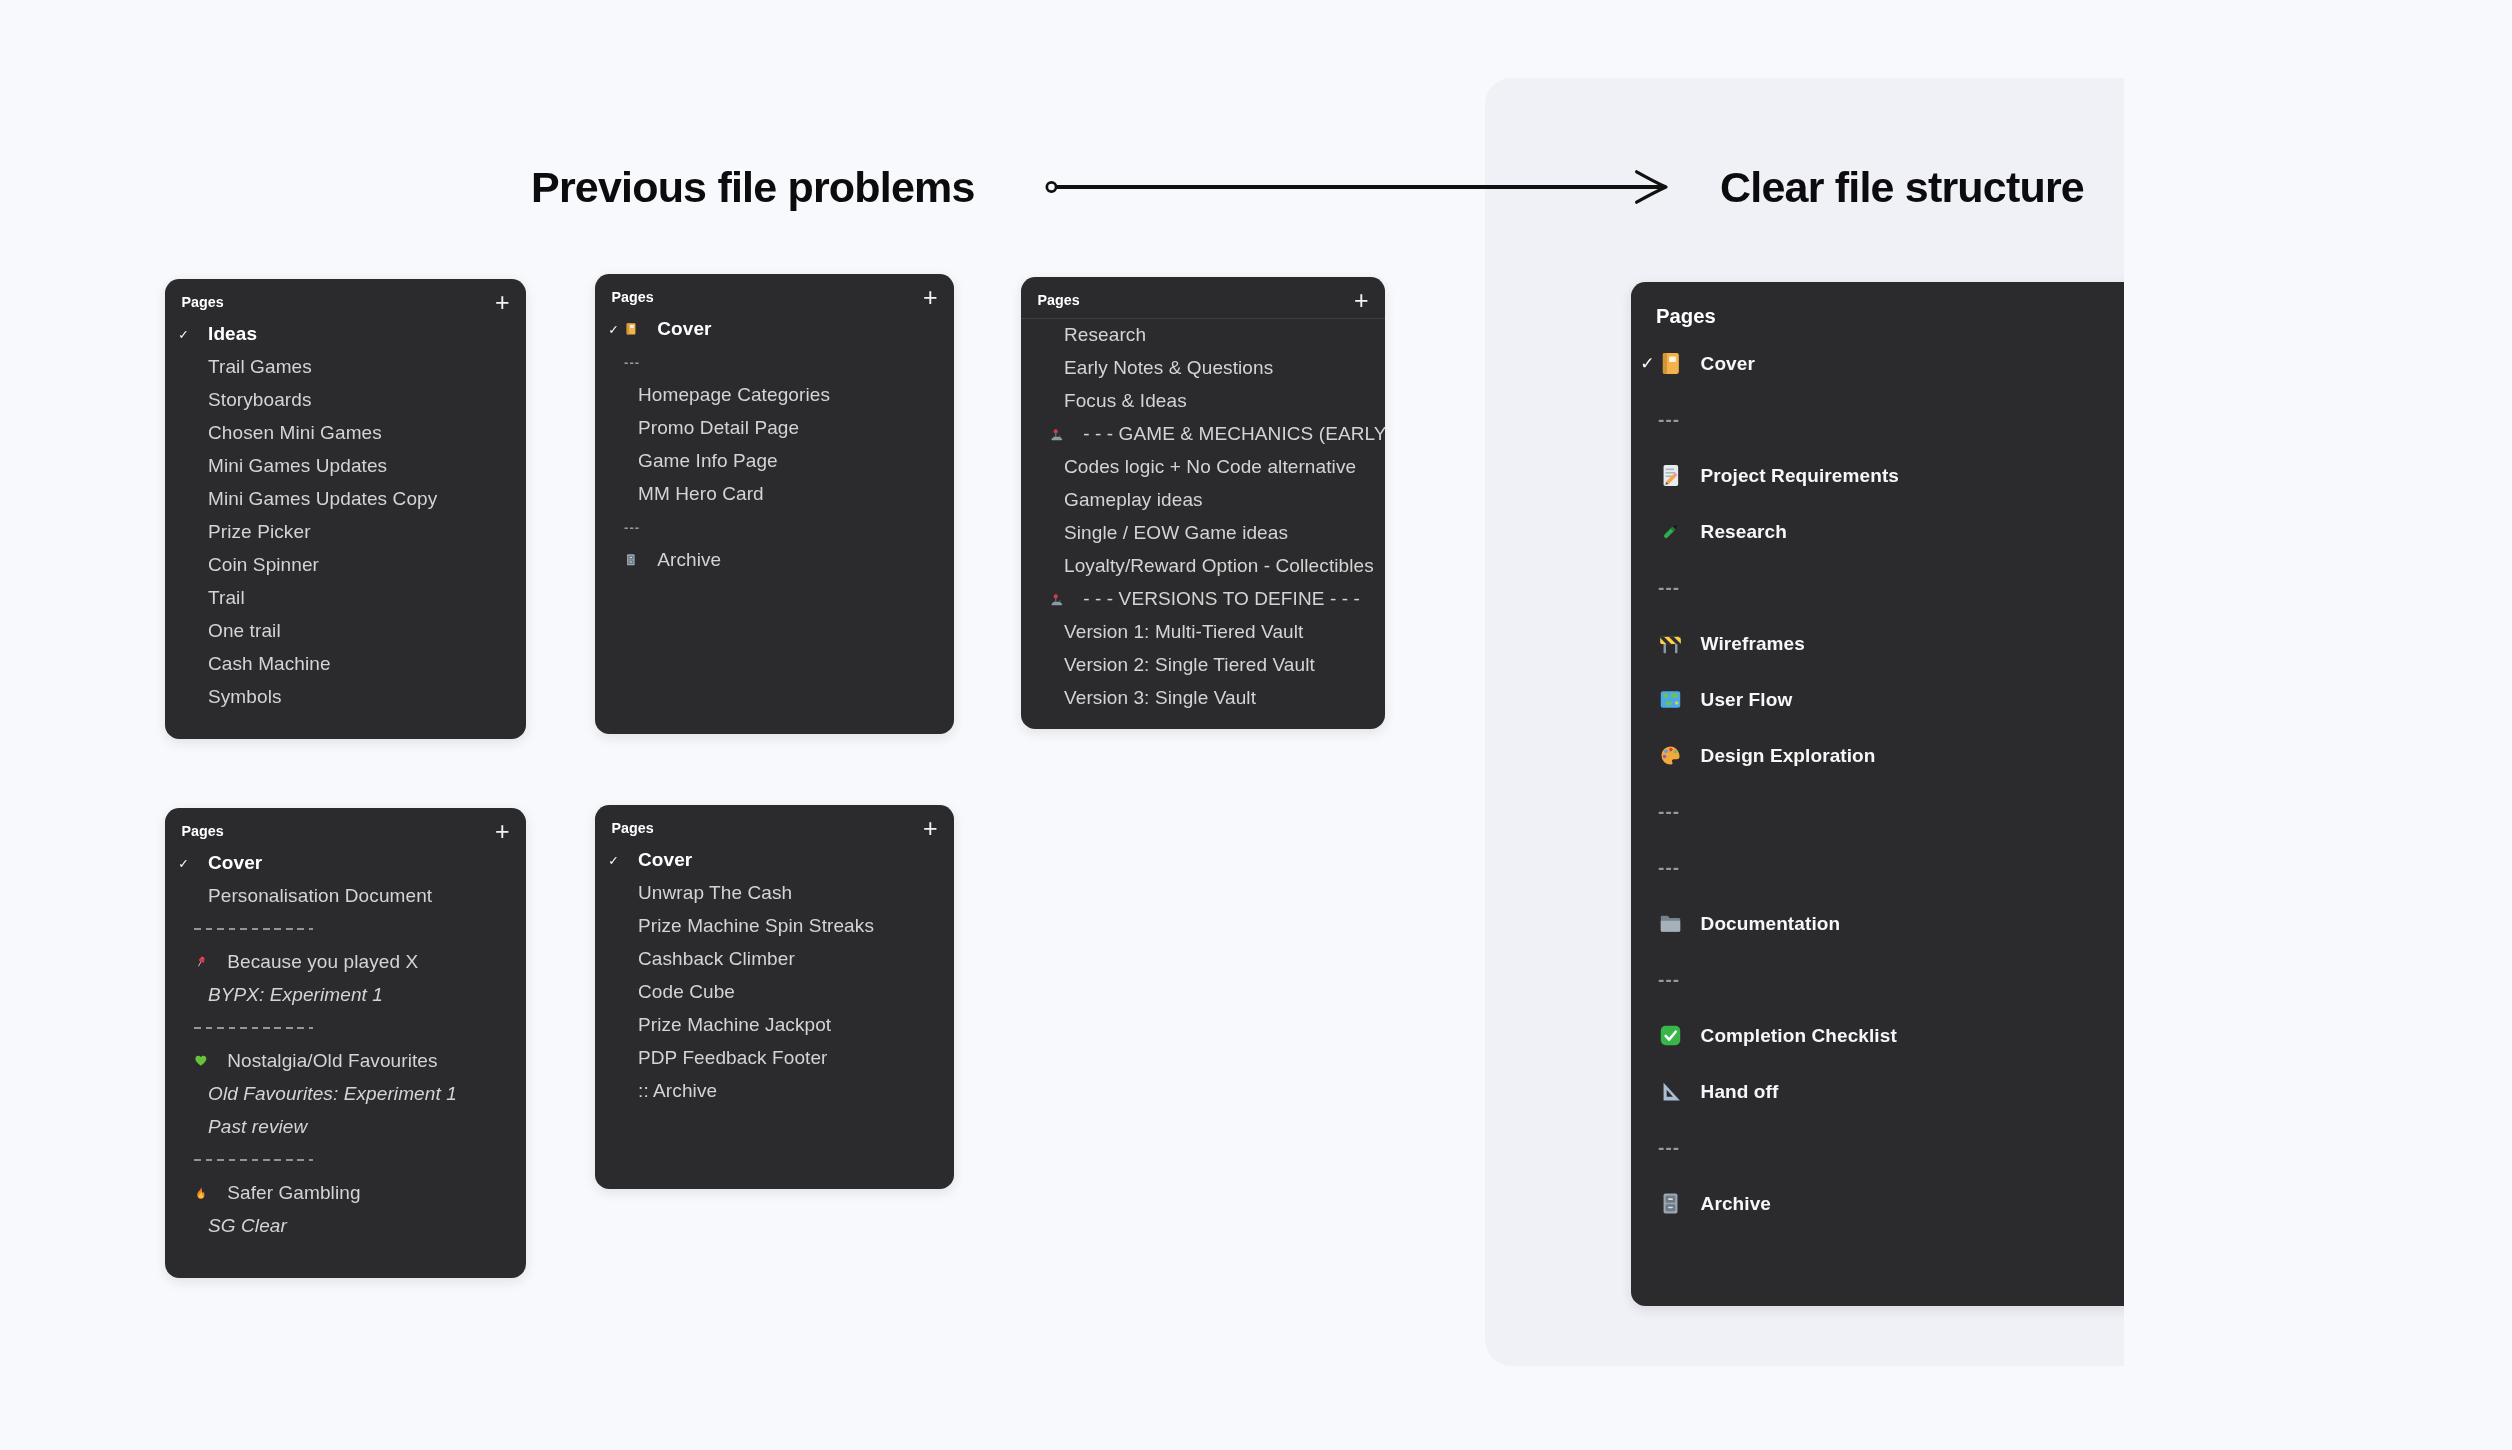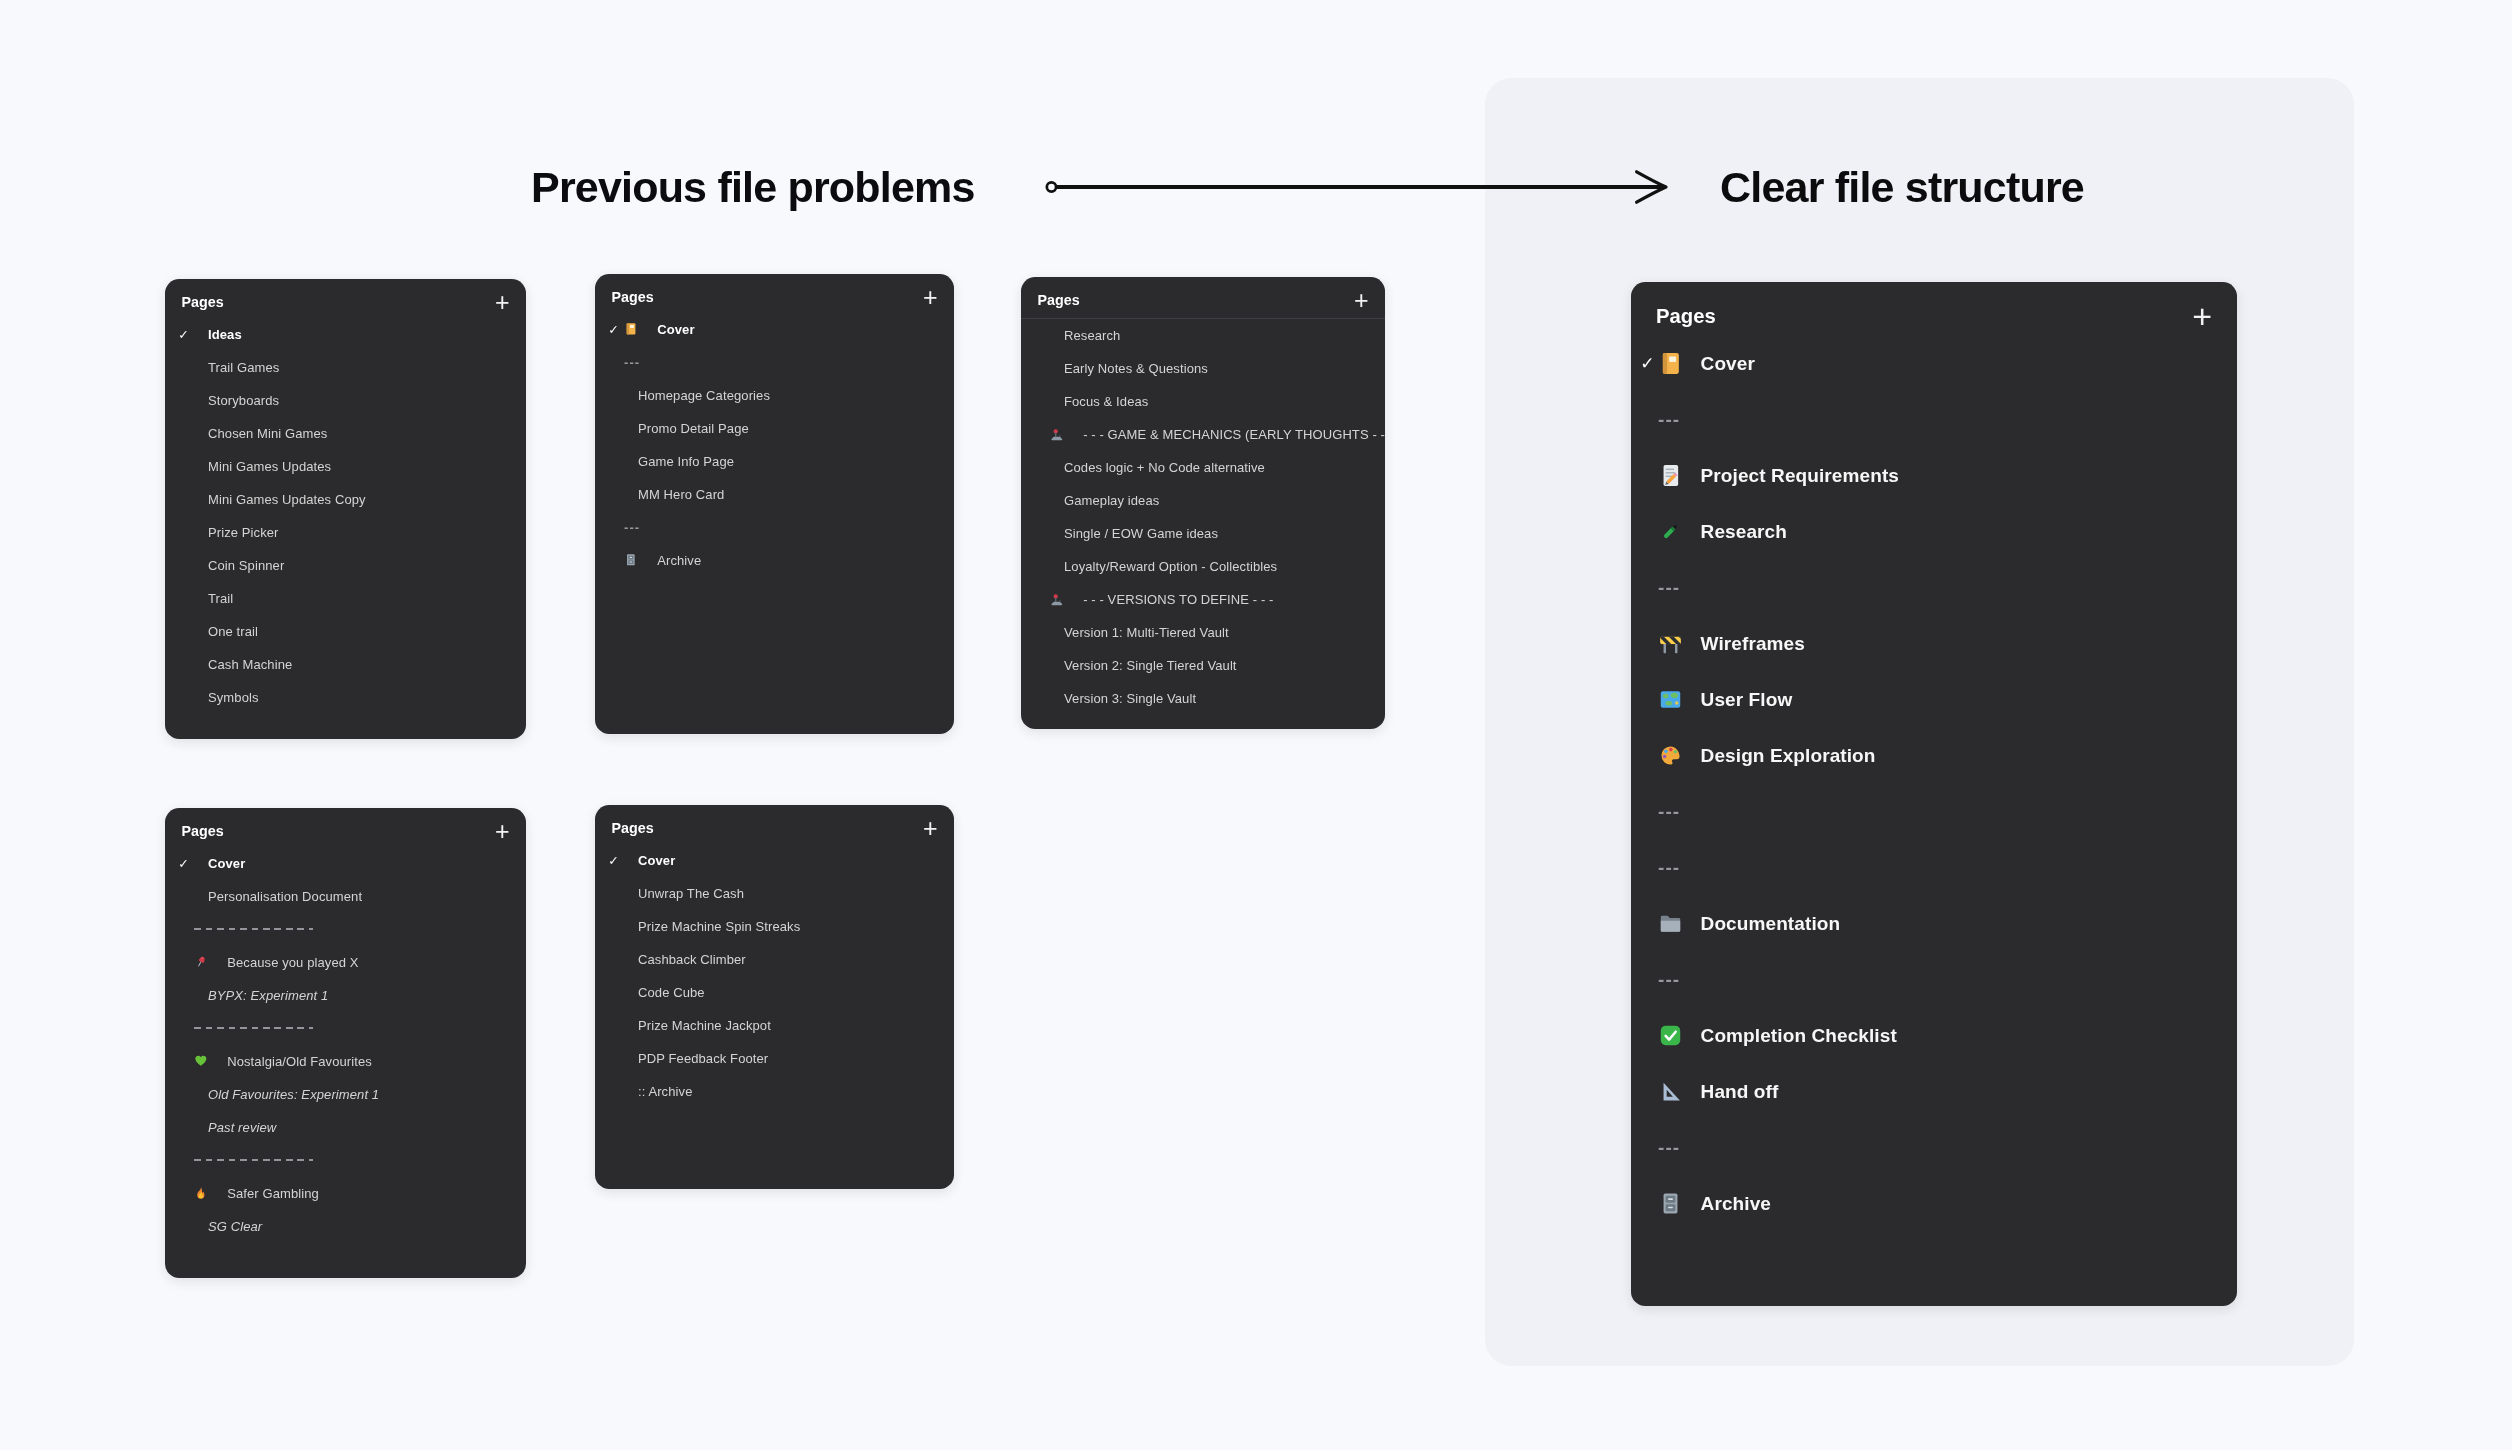--- a/index.html
+++ b/index.html
@@ -1,18 +1,18 @@
 <!DOCTYPE html>
 <html style="--page-bg: #f8f9fc; --container-bg: #f0f1f6; --panel-bg: #2b2b2d; --title-color: #0c0c0e;font-size:8.8px"><head>
 <meta charset="utf-8">
 <style>
   html,body{margin:0;padding:0;background:#f8f9fc;}
   *{box-sizing:border-box;}
   body{font-family:"Liberation Sans","DejaVu Sans",sans-serif;}
-  .stage{position:relative;width:2512px;height:1451px;background:var(--page-bg,#f8f9fc);overflow:hidden;}
+  .stage{position:relative;width:2124px;height:1451px;background:var(--page-bg,#f8f9fc);overflow:hidden;}
 
   
   .right-bg{position:absolute;left:1485px;top:78px;width:869px;height:1288px;
     background:var(--container-bg,#f0f1f6);border-radius:26.4px;}
 
   
   .title{position:absolute;font-size:43px;font-weight:600;letter-spacing:-0.8px;
     color:var(--title-color,#0c0c0e);white-space:nowrap;}
   .title.left{left:531px;top:163px;}
   .title.right{left:1720px;top:163px;}
@@ -53,21 +53,21 @@
   .panel.small .check{left:13.2px;font-size:12.6px;}
   .panel.big .check{left:9.3px;font-size:17px;}
 
   .icon{display:inline-flex;flex:0 0 auto;}
   .panel.small .icon{width:13.7px;height:13.7px;margin-right:5.5px;}
   .panel.big .icon{width:25px;height:25px;margin-right:17.6px;}
   .icon.tight{margin-right:2.2px;}
   .icon svg{width:100%;height:100%;display:block;}
 
   .label{white-space:nowrap;}
-  .panel.small .label{font-size:13px;color:#d4d4d4;font-weight:400;letter-spacing:0.1px;padding-left:14px;}
+  .panel.small .label{font-size:19px;color:#d4d4d4;font-weight:400;letter-spacing:0.1px;padding-left:14px;}
   .panel.small .row.bold .label{color:#ffffff;font-weight:700;}
   .panel.big .label{font-size:19px;color:#f7f7f7;font-weight:700;letter-spacing:0.1px;}
 
   .sep-label{color:#98989c;font-weight:700;letter-spacing:1.1px;}
   .panel.small .sep-label{font-size:13px;}
   .panel.big .sep-label{font-size:19px;}
 
   .dashline{width:119px;height:1.6px;
     background:repeating-linear-gradient(90deg,#94959a 0 6.6px,transparent 6.6px 11.5px);}
 </style>

